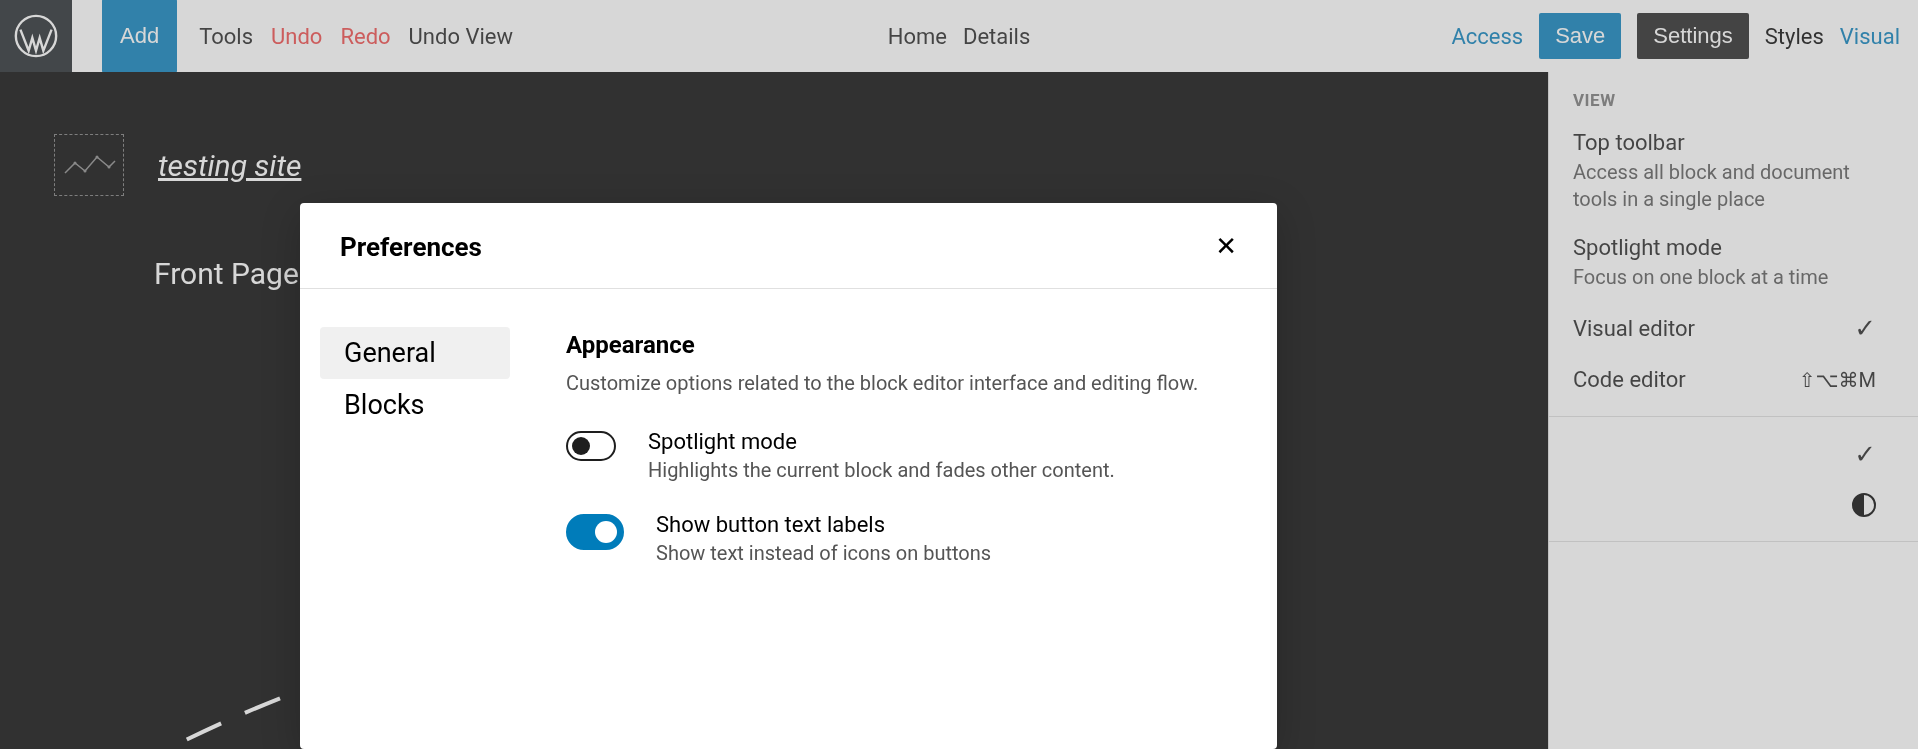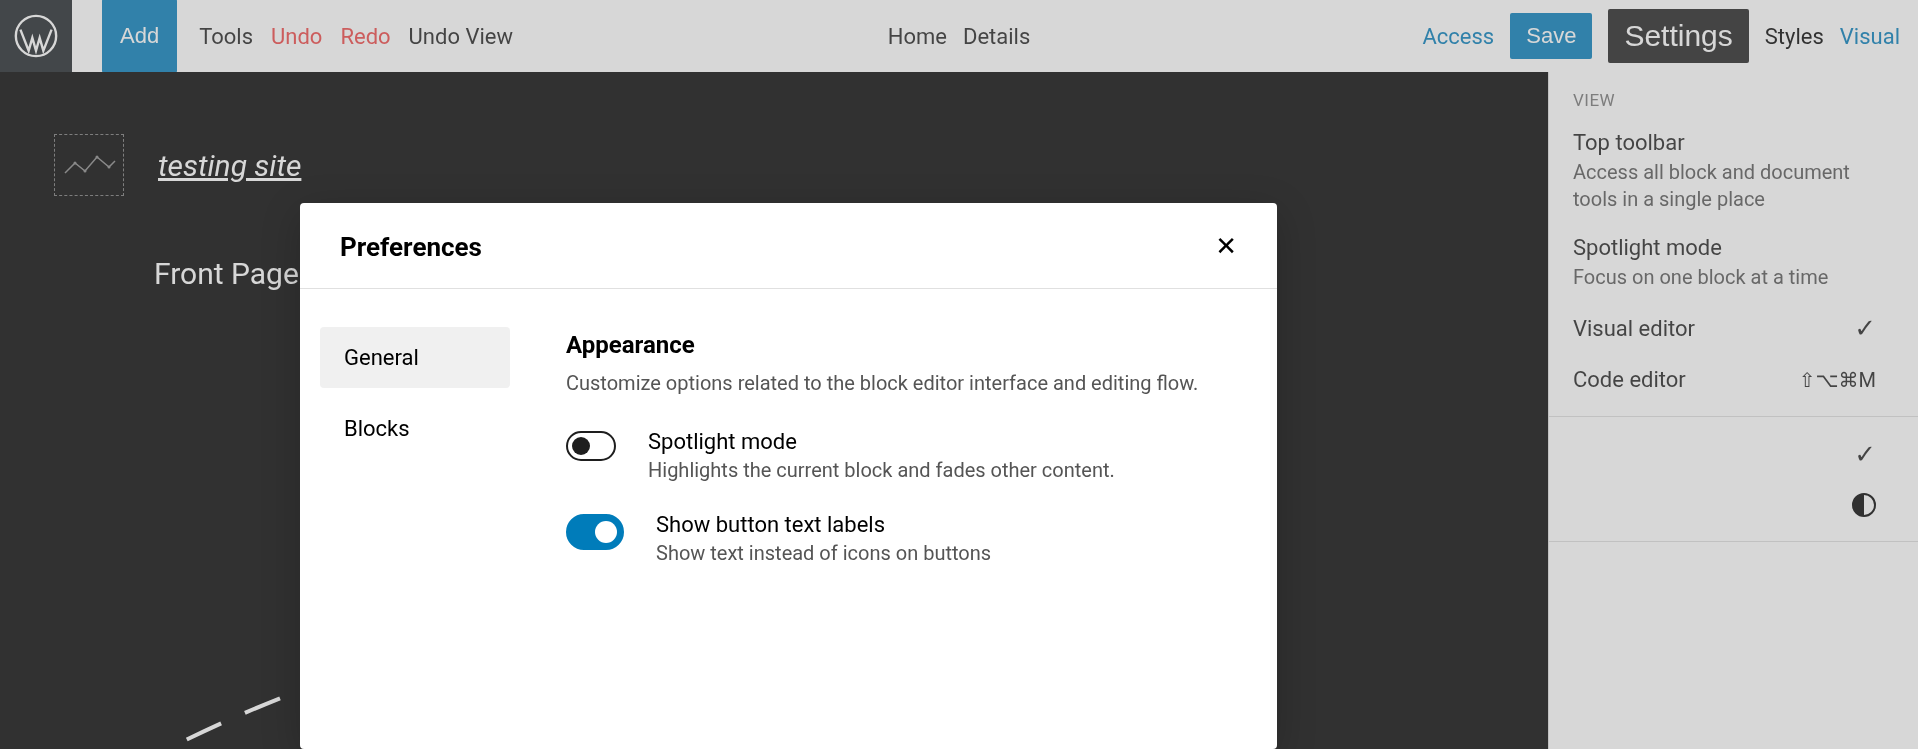--- a/index.html
+++ b/index.html
@@ -68,21 +68,21 @@
     align-items: center;
     gap: 16px;
     font-size: 22px;
     padding-right: 18px;
   }
   .toolbar-right .link { color: #007cba; }
   .btn-save {
     background: #007cba; color:#fff; border:none; padding:10px 16px; font-size:22px; border-radius:2px;
   }
   .btn-settings {
-    background: #1e1e1e; color:#fff; border:none; padding:10px 16px; font-size:30px; border-radius:2px;
+    background: #1e1e1e; color:#fff; border:none; padding:10px 16px; font-size:22px; border-radius:2px;
   }
   
   .canvas {
     position: absolute;
     top: 72px;
     left: 0;
     right: 0;
     bottom: 0;
     background: #000;
     z-index: 10;
@@ -122,21 +122,21 @@
     color: #1e1e1e;
     border-left: 1px solid #ddd;
     height: calc(100% - 72px);
     padding: 18px 0 0 24px;
   }
   .options-panel .section-label {
     text-transform: uppercase;
     letter-spacing: 0.5px;
     font-size: 17px;
     color: #757575;
-    font-weight: 400;
+    font-weight: 700;
     margin-bottom: 20px;
   }
   .opt-item { margin-bottom: 22px; padding-right: 60px; position:relative; }
   .opt-item .title { font-size: 22px; margin-bottom: 4px; }
   .opt-item .desc  { font-size: 20px; color: #555; line-height:1.35; }
   .opt-row { display:flex; justify-content:space-between; align-items:center; padding-right:42px; margin-bottom:24px; }
   .opt-row .title { font-size: 22px; }
   .opt-row .short { font-size:20px; color:#1e1e1e; }
   .options-panel hr { border:none; border-top:1px solid #ddd; margin: 14px -24px 22px -24px; }
   .check { font-size:26px; }
@@ -165,24 +165,24 @@
     border-bottom: 1px solid #e0e0e0;
   }
   .modal-header h2 { font-size: 26px; font-weight: 700; }
   .modal-close { font-size: 26px; background:none; border:none; cursor:pointer; }
   .modal-body { display:flex; flex:1; }
   .modal-tabs {
     width: 210px;
     padding: 30px 0 0 20px;
   }
   .modal-tab {
-    padding: 18px 24px;
-    font-size: 22px;
+    padding: 10px 24px;
+    font-size: 27px;
     border-radius: 4px;
-    margin-bottom: 10px;
+    margin-bottom: 0;
   }
   .modal-tab.active { background: #f0f0f0; font-weight:400; }
   .modal-content {
     flex:1;
     padding: 34px 50px 0 56px;
   }
   .modal-content h3 { font-size: 24px; font-weight:700; margin-bottom: 12px; }
   .modal-content .subtitle { color:#555; font-size:20px; margin-bottom: 34px; }
   .pref-row { display:flex; align-items:flex-start; gap: 32px; margin-bottom: 30px; }
   .pref-text .lbl { font-size:22px; margin-bottom:4px; }

